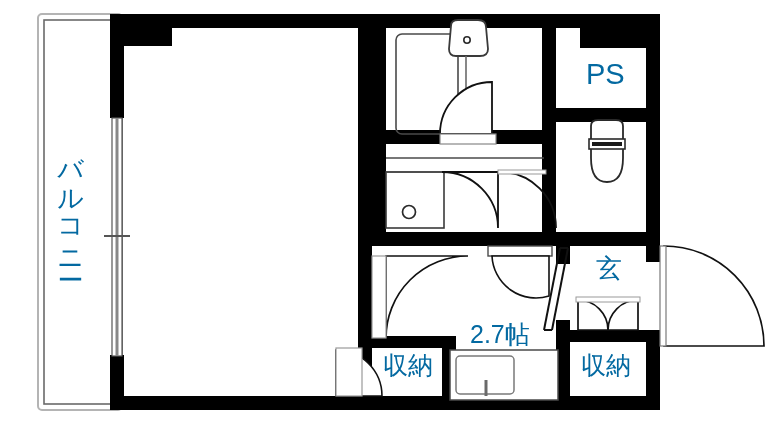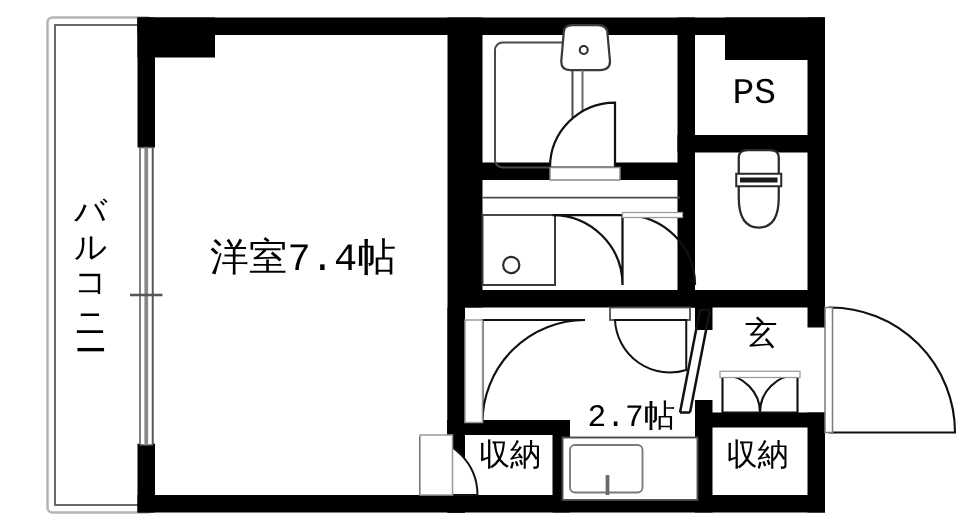--- a/index.html
+++ b/index.html
@@ -17,24 +17,24 @@
     background: #ffffff;
     overflow: hidden;
   }
   #plan svg {
     position: absolute;
     left: 0;
     top: 0;
   }
   .lbl {
     position: absolute;
-    color: #000000;
+    color: #0369a1;
     white-space: nowrap;
     line-height: 1;
-    font-family: Liberation Mono, monospace;
+    font-family: Liberation Sans, sans-serif;
   }
   .lbl-vert {
     writing-mode: vertical-rl;
     text-orientation: upright;
     letter-spacing: 2px;
   }
 </style>
 </head>
 <body>
 
@@ -180,21 +180,20 @@
 
     <g>
       <path d="M664 246 A100 100 0 0 1 764 346 L664 346 Z" fill="#ffffff" stroke="#111" stroke-width="1.7"></path>
       <rect x="660" y="246" width="6" height="100" fill="#ffffff" stroke="#7a7a7a" stroke-width="1.2"></rect>
     </g>
 
   </svg>
 
   <div class="lbl lbl-vert" style="left:58px; top:140px; font-size:26px;">バルコニー</div>
 
-  <div class="lbl" style="left:168px; top:193px; font-size:31px;">洋室7.4帖</div>
 
   <div class="lbl" style="left:586px; top:60px; font-size:29px;">PS</div>
 
 
   <div class="lbl" style="left:470px; top:322px; font-size:25px;">2.7帖</div>
 
   <div class="lbl" style="left:596px; top:255px; font-size:26px;">玄</div>
 
   <div class="lbl" style="left:383px; top:353px; font-size:25px;">収納</div>
 

